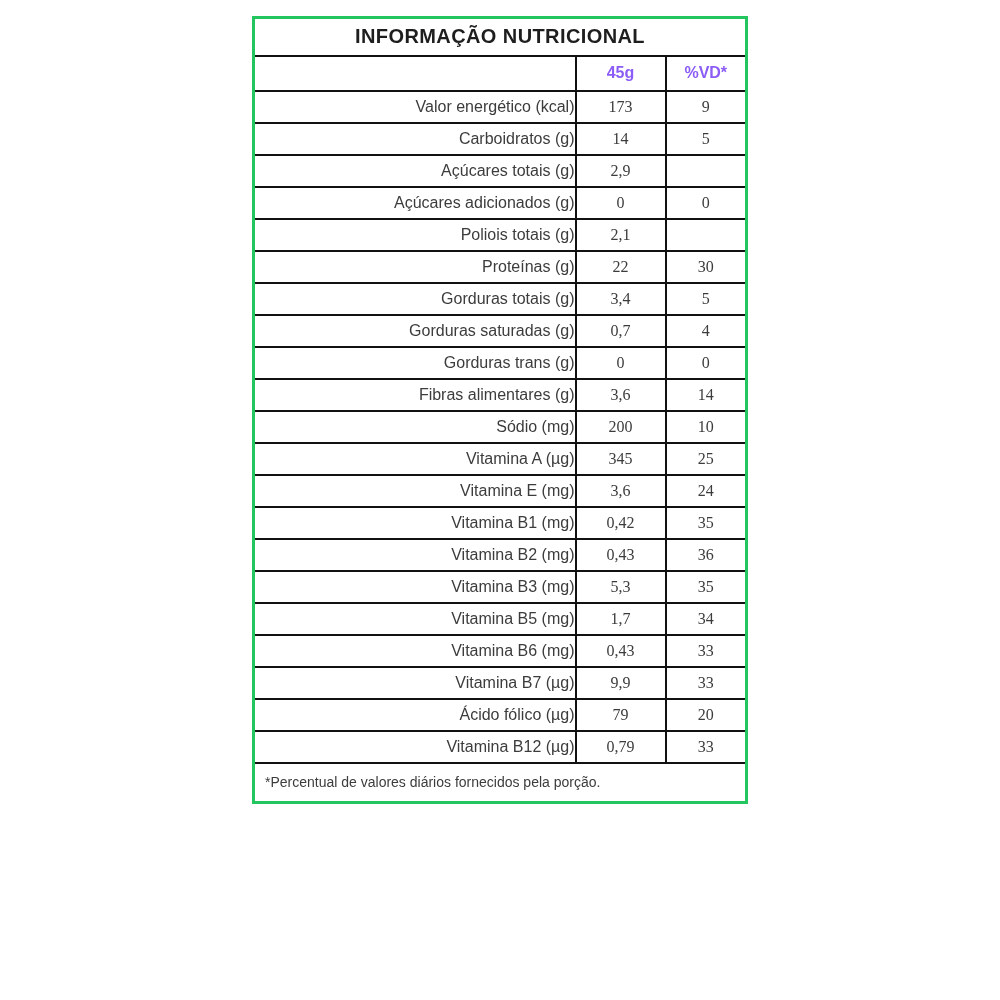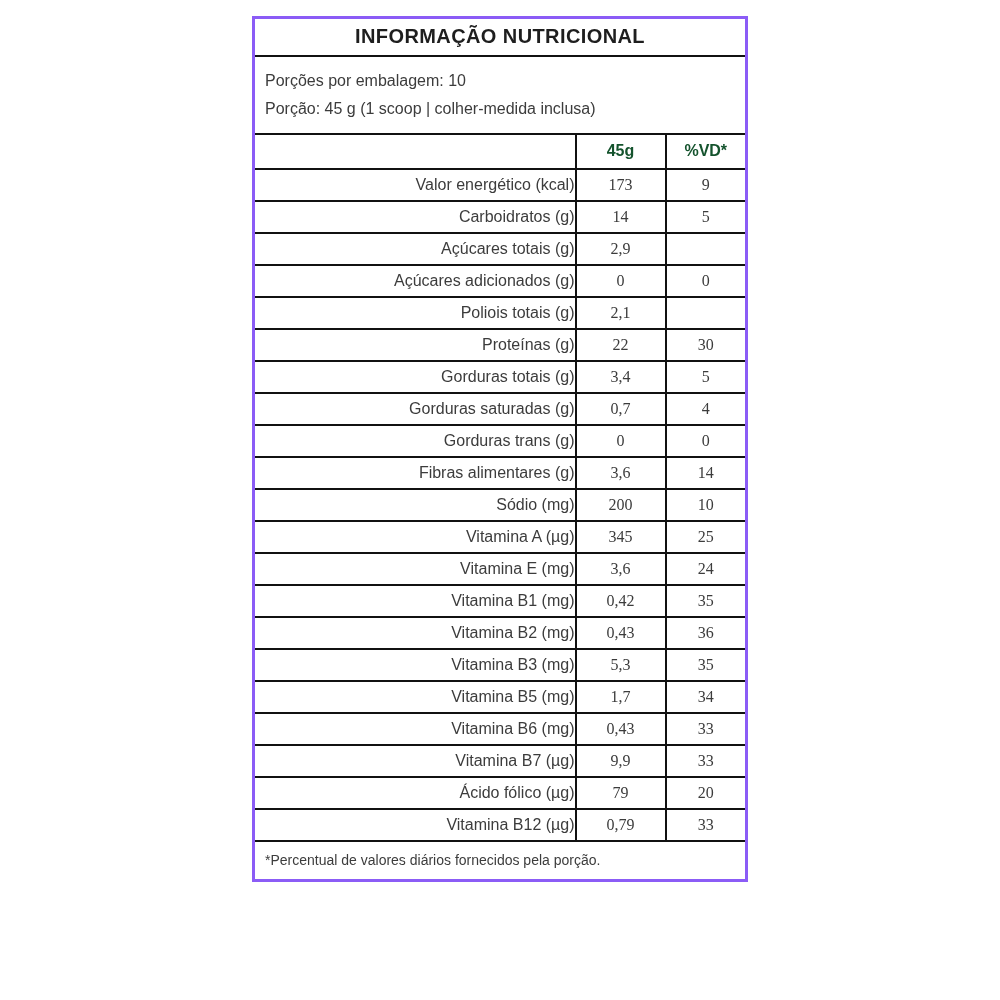--- a/index.html
+++ b/index.html
@@ -21,41 +21,41 @@
     table-layout: fixed;
     background: #ffffff;
   }
   table.nutrition td, table.nutrition th {
     border: 2px solid #111111;
     font-size: 16px;
     color: #3c3c3c;
     vertical-align: middle;
   }
   
-  table.nutrition { border: 3px solid #8b5cf6; outline: 0; }
+  table.nutrition { border: 3px solid #22c55e; outline: 0; }
   tr.title-row td {
     height: 38px;
     text-align: center;
     font-weight: bold;
     font-size: 20px;
     letter-spacing: 0.4px;
     color: #1e1e1e;
   }
   tr.serving-row td {
     height: 78px;
     text-align: left;
     padding: 8px 10px;
   }
   .serving-line { line-height: 28px; font-size: 16px; color: #3c3c3c; }
   tr.header-row th {
     height: 35px;
     font-weight: bold;
     font-size: 16px;
     text-align: center;
-    color: #14532d;
+    color: #8b5cf6;
   }
   tr.data-row td { height: 32px; }
   td.label-cell { text-align: right; padding-left: 10px; }
   td.label-cell.indent-1 { padding-left: 16px; }
   td.label-cell.indent-2 { padding-left: 23px; }
   td.value-cell { text-align: center; font-family: Liberation Serif, serif; }
   tr.footnote-row td {
     height: 40px;
     font-size: 14px;
     text-align: left;
@@ -71,26 +71,20 @@
   <table class="nutrition">
     <colgroup>
       <col style="width: 322px;">
       <col style="width: 90px;">
       <col style="width: 81px;">
     </colgroup>
     <tbody>
       <tr class="title-row">
         <td colspan="3">INFORMAÇÃO NUTRICIONAL</td>
       </tr>
-      <tr class="serving-row">
-        <td colspan="3">
-          <div class="serving-line">Porções por embalagem: 10</div>
-          <div class="serving-line">Porção: 45 g (1 scoop | colher-medida inclusa)</div>
-        </td>
-      </tr>
       <tr class="header-row">
         <th></th>
         <th>45g</th>
         <th>%VD*</th>
       </tr>
     </tbody>
     <tbody>
         <tr class="data-row">
     <td class="label-cell indent-0">Valor energético (kcal)</td>
     <td class="value-cell">173</td>

